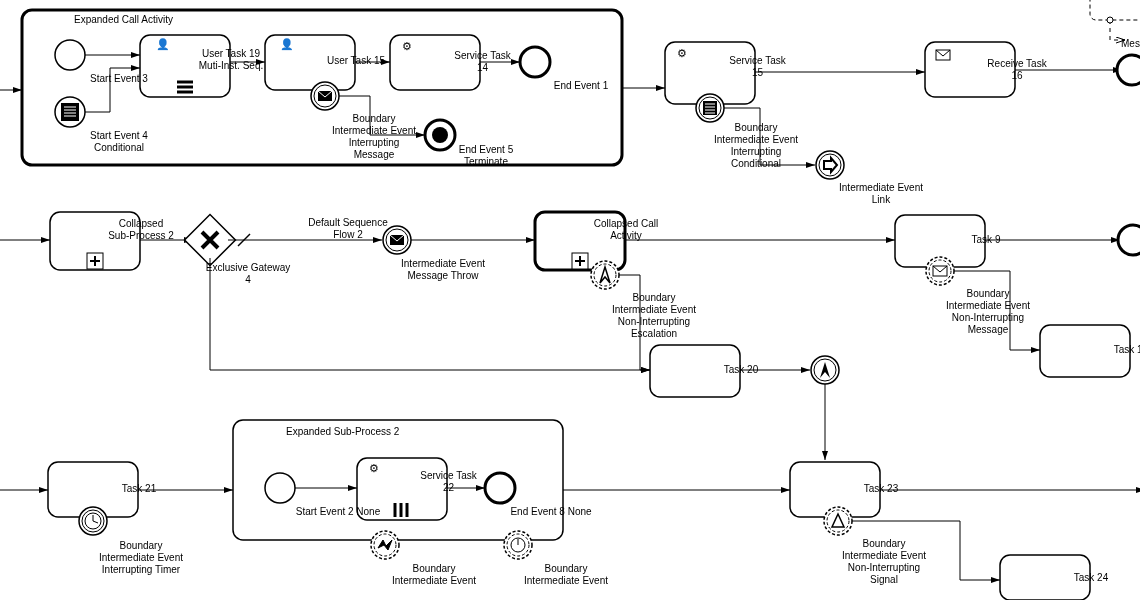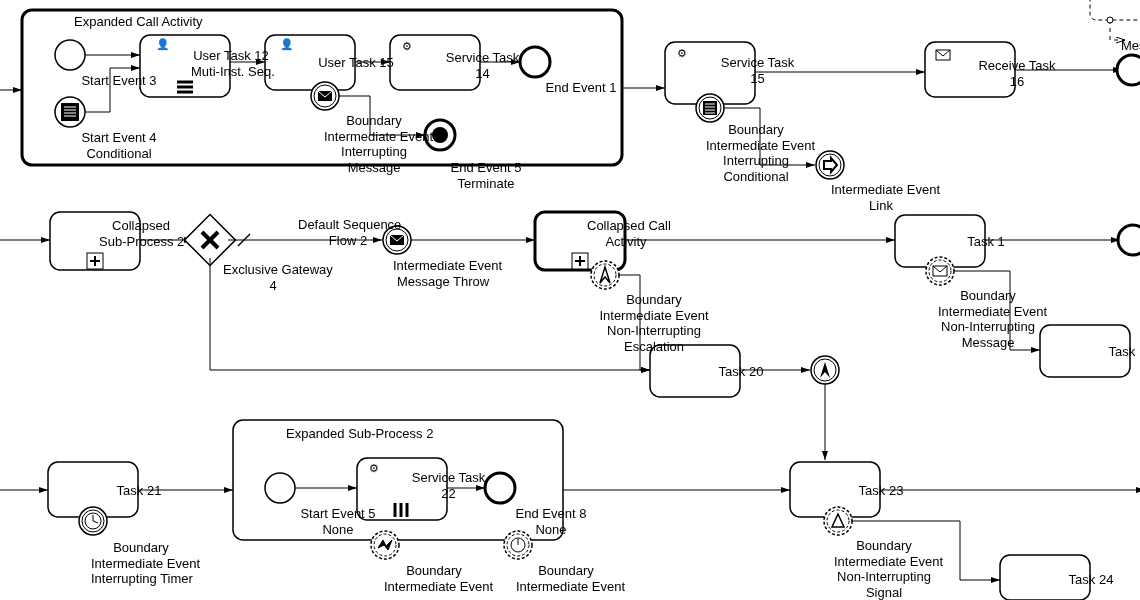--- a/index.html
+++ b/index.html
@@ -11,21 +11,21 @@
     overflow: hidden;
     width: 1140px;
     height: 600px;
     position: relative;
   }
   svg { display: block; }
   .label-box {
     position: absolute;
     text-align: center;
     line-height: 1.2;
-    font-size: 13px;
+    font-size: 10px;
     color: #000;
     background: transparent;
     pointer-events: none;
     padding-left: 46px;
   }
   text {
     font-family: Arial, sans-serif;
     font-size: 11px;
   }
 </style>
@@ -232,73 +232,73 @@
   <path d="M 852 521 L 960 521 L 960 580 L 1000 580" stroke="#000" fill="none" marker-end="url(#arrow)"></path>
 
   <rect x="1000" y="555" width="90" height="45" rx="10" ry="10" fill="#fff" stroke="#000" stroke-width="1.5"></rect>
 
 </svg>
 
 <div class="label-box" style="left:28px; top:14px; text-align:left">Expanded Call Activity</div>
 <div class="label-box" style="left:28px; top:73px; width:90px">Start Event 3</div>
 <div class="label-box" style="left:28px; top:130px; width:90px; white-space:pre">Start Event 4
 Conditional</div>
-<div class="label-box" style="left:145px; top:48px; width:80px; white-space:pre">User Task 12
+<div class="label-box" style="left:145px; top:48px; width:80px; white-space:pre">User Task 19
 Muti-Inst. Seq.</div>
 <div class="label-box" style="left:270px; top:55px; width:80px">User Task 15</div>
 <div class="label-box" style="left:278px; top:113px; width:100px; white-space:pre">Boundary
 Intermediate Event
 Interrupting
 Message</div>
 <div class="label-box" style="left:399px; top:50px; width:75px; white-space:pre">Service Task
 14</div>
 <div class="label-box" style="left:495px; top:80px; width:80px">End Event 1</div>
-<div class="label-box" style="left:400px; top:160px; width:80px; white-space:pre">End Event 5
+<div class="label-box" style="left:400px; top:144px; width:80px; white-space:pre">End Event 5
 Terminate</div>
 <div class="label-box" style="left:674px; top:55px; width:75px; white-space:pre">Service Task
 15</div>
 <div class="label-box" style="left:660px; top:122px; width:100px; white-space:pre">Boundary
 Intermediate Event
 Interrupting
 Conditional</div>
 <div class="label-box" style="left:785px; top:182px; width:100px; white-space:pre">Intermediate Event
 Link</div>
 <div class="label-box" style="left:932px; top:58px; width:78px; white-space:pre">Receive Task
 16</div>
 <div class="label-box" style="left:1075px; top:38px; width:70px; text-align:left">Message Fl</div>
 <div class="label-box" style="left:1118px; top:88px; width:30px; white-space:pre; text-align:left">End
 M</div>
 <div class="label-box" style="left:53px; top:218px; width:84px; white-space:pre">Collapsed
 Sub-Process 2</div>
-<div class="label-box" style="left:177px; top:262px; width:100px; white-space:pre">Exclusive Gateway
+<div class="label-box" style="left:152px; top:262px; width:100px; white-space:pre">Exclusive Gateway
 4</div>
 <div class="label-box" style="left:252px; top:217px; width:100px; white-space:pre">Default Sequence
 Flow 2</div>
 <div class="label-box" style="left:347px; top:258px; width:100px; white-space:pre">Intermediate Event
 Message Throw</div>
 <div class="label-box" style="left:541px; top:218px; width:78px; white-space:pre">Collapsed Call
 Activity</div>
 <div class="label-box" style="left:553px; top:292px; width:110px; white-space:pre">Boundary
 Intermediate Event
 Non-Interrupting
 Escalation</div>
-<div class="label-box" style="left:900px; top:234px; width:80px">Task 1</div>
+<div class="label-box" style="left:900px; top:234px; width:80px">Task 9</div>
 <div class="label-box" style="left:892px; top:288px; width:100px; white-space:pre">Boundary
 Intermediate Event
 Non-Interrupting
 Message</div>
 <div class="label-box" style="left:1100px; top:258px; width:45px; text-align:left">End Ev</div>
 <div class="label-box" style="left:655px; top:364px; width:80px">Task 20</div>
 <div class="label-box" style="left:1045px; top:344px; width:80px">Task 19</div>
 <div class="label-box" style="left:53px; top:483px; width:80px">Task 21</div>
 <div class="label-box" style="left:45px; top:540px; width:100px; white-space:pre">Boundary
 Intermediate Event
 Interrupting Timer</div>
 <div class="label-box" style="left:240px; top:426px; text-align:right">Expanded Sub-Process 2</div>
-<div class="label-box" style="left:242px; top:506px; width:100px">Start Event 5 None</div>
+<div class="label-box" style="left:242px; top:506px; width:100px">Start Event 2 None</div>
 <div class="label-box" style="left:365px; top:470px; width:75px; white-space:pre">Service Task
 22</div>
 <div class="label-box" style="left:455px; top:506px; width:100px">End Event 8 None</div>
 <div class="label-box" style="left:338px; top:563px; width:100px; white-space:pre">Boundary
 Intermediate Event</div>
 <div class="label-box" style="left:470px; top:563px; width:100px; white-space:pre">Boundary
 Intermediate Event</div>
 <div class="label-box" style="left:795px; top:483px; width:80px">Task 23</div>
 <div class="label-box" style="left:788px; top:538px; width:100px; white-space:pre">Boundary
 Intermediate Event

